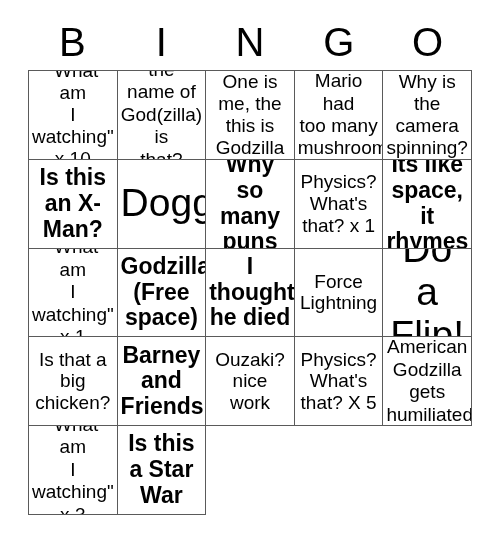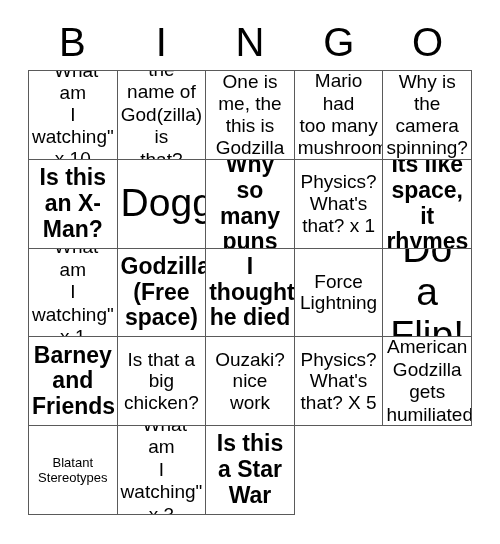--- a/index.html
+++ b/index.html
@@ -167,50 +167,46 @@
 he died</span>
       </div>
       <div class="bingo-cell sz-md">
         <span class="cell-text">Force
 Lightning</span>
       </div>
       <div class="bingo-cell sz-xl">
         <span class="cell-text">Do a
 Flip!</span>
       </div>
+      <div class="bingo-cell sz-md">
+        <span class="cell-text">Is that a
+big
+chicken?</span>
+      </div>
       <div class="bingo-cell sz-lg">
         <span class="cell-text">Barney
 and
 Friends</span>
-      </div>
-      <div class="bingo-cell sz-md">
-        <span class="cell-text">Is that a
-big
-chicken?</span>
       </div>
       <div class="bingo-cell sz-md">
         <span class="cell-text">Ouzaki?
 nice
 work</span>
       </div>
       <div class="bingo-cell sz-md">
         <span class="cell-text">Physics?
 What's
 that? X 5</span>
       </div>
       <div class="bingo-cell sz-sm">
         <span class="cell-text">American
 Godzilla
 gets
 humiliated</span>
       </div>
-      <div class="bingo-cell sz-xs">
-        <span class="cell-text">Blatant
-Stereotypes</span>
-      </div>
       <div class="bingo-cell sz-sm">
         <span class="cell-text">"What am
 I
 watching"
 x 3</span>
       </div>
       <div class="bingo-cell sz-lg">
         <span class="cell-text">Is this
 a Star
 War</span>

